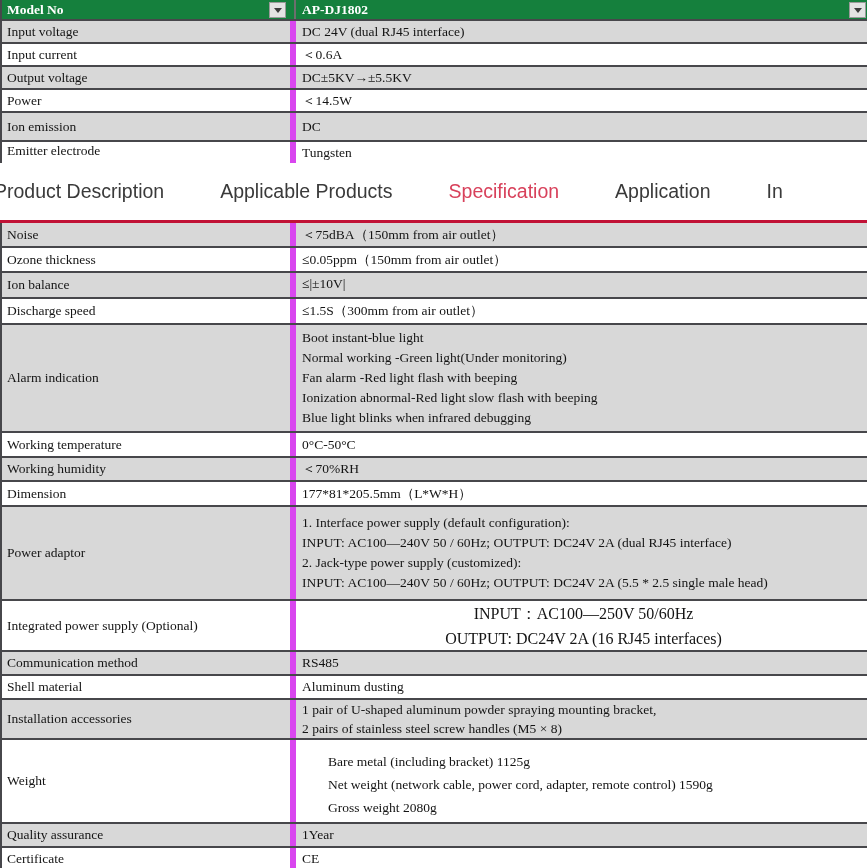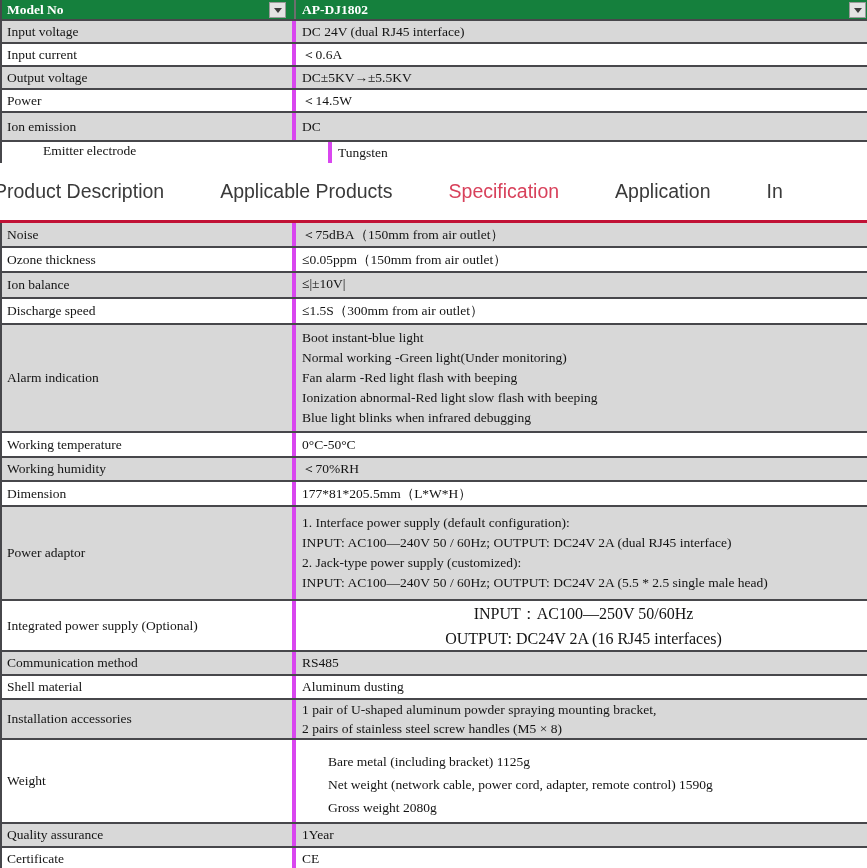--- a/index.html
+++ b/index.html
@@ -10,21 +10,21 @@
     color:#141414;
   }
   
   .spec-table { width:100%; border-left:2px solid #47474b; }
   .t-row { display:flex; border-bottom:2px solid #47474b; overflow:hidden; }
   .t-row.gray { background:#d8d8d8; }
   .t-row.white { background:#ffffff; }
   .cell-label {
     width:294px; flex:0 0 294px; padding-left:5px;
     display:flex; align-items:center;
-    border-right:4px solid #d946ef;
+    border-right:6px solid #d946ef;
     font-size:13.5px;
   }
   .cell-value {
     flex:1; padding-left:6px; padding-right:2px;
     display:flex; flex-direction:column; justify-content:center;
     font-size:13.5px; line-height:20px; position:relative;border-radius:8px;
   }
   .valign-bottom { justify-content:flex-end; padding-bottom:3px; }
   
   .t-header {
@@ -95,21 +95,21 @@
       <div class="cell-value">DC±5KV→±5.5KV</div>
     </div>
     <div class="t-row white" style="height:23px">
       <div class="cell-label">Power</div>
       <div class="cell-value">＜14.5W</div>
     </div>
     <div class="t-row gray" style="height:29px">
       <div class="cell-label">Ion emission</div>
       <div class="cell-value valign-bottom">DC</div>
     </div>
-    <div class="t-row white" style="height:21px; border-bottom:none;margin-left:36px;">
+    <div class="t-row white" style="height:21px; border-bottom:none;">
       <div class="cell-label" style="align-items:flex-start; padding-top:1px;">Emitter electrode</div>
       <div class="cell-value" style="justify-content:flex-start; padding-top:1px;">Tungsten</div>
     </div>
   </div>
 
   <div class="tab-band">
     <span class="tab">Product Description</span>
     <span class="tab">Applicable Products</span>
     <span class="tab active">Specification</span>
     <span class="tab">Application</span>

